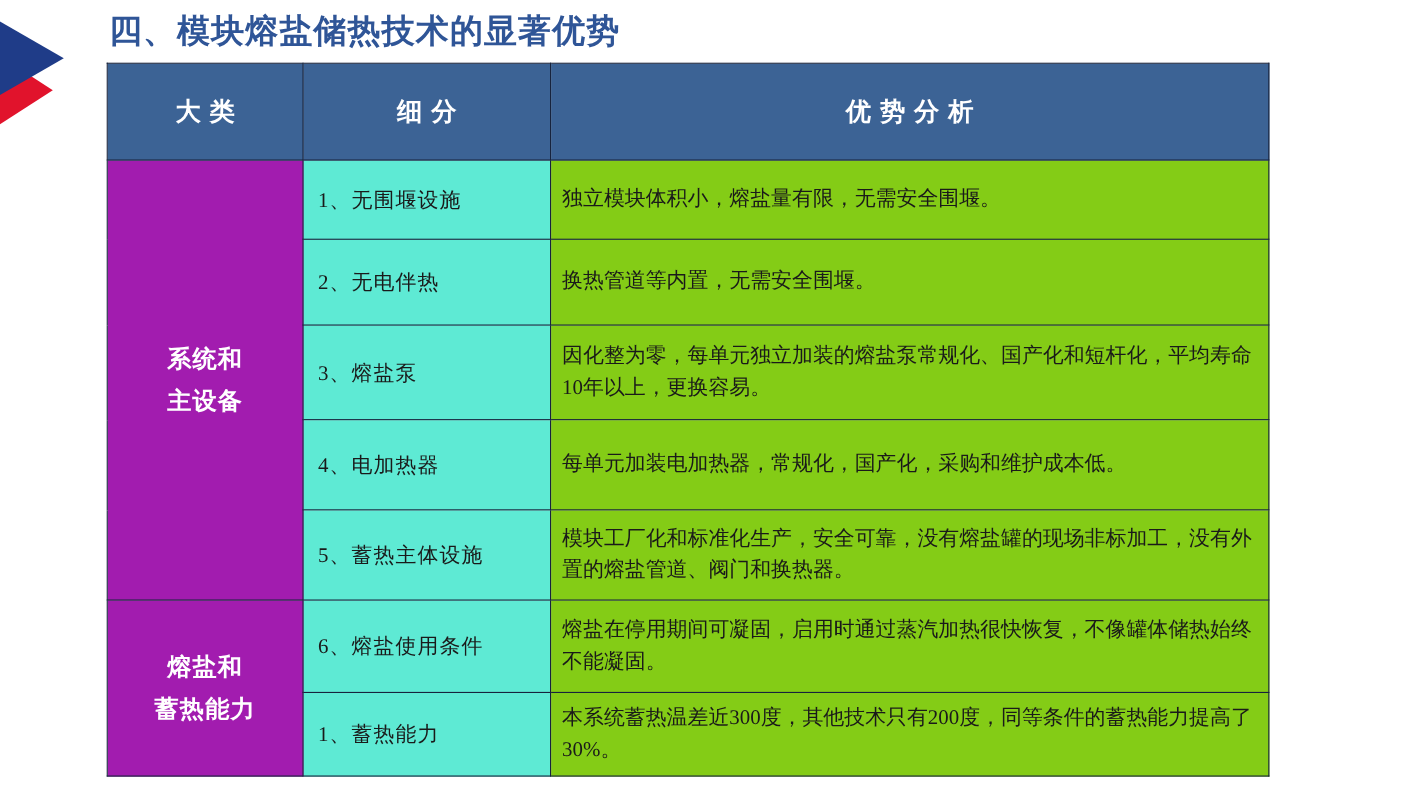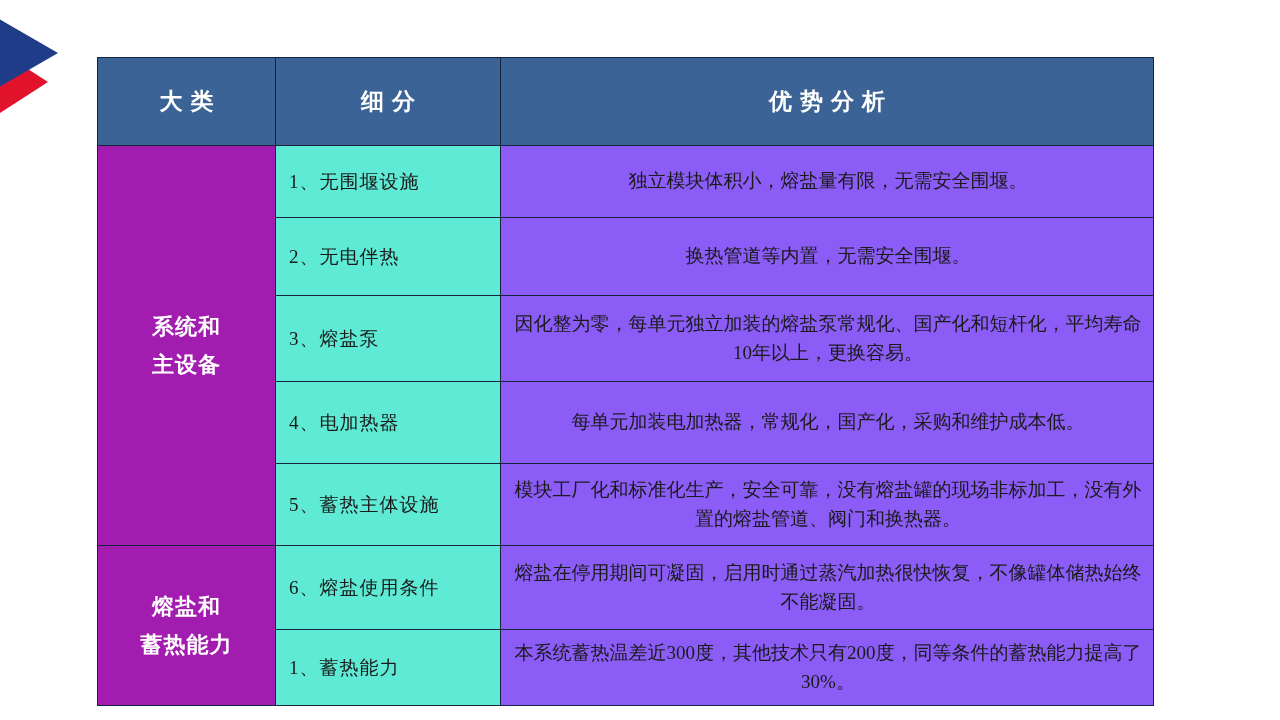--- a/index.html
+++ b/index.html
@@ -77,41 +77,41 @@
     color: #1A1A1A;
     padding-left: 13px;
     background: #5eead4;
     letter-spacing: 1px;
   }
   td.analysis {
     font-size: 19px;
     color: #1A1A1A;
     padding: 6px 8px 6px 10px;
     line-height: 1.5;
-    background: #8b5cf6;
-    text-align: center;
+    background: #84cc16;
   }
   tr.r1 { height: 72px; }
   tr.r2 { height: 78px; }
   tr.r3 { height: 86px; }
   tr.r4 { height: 82px; }
   tr.r5 { height: 82px; }
   tr.r6 { height: 84px; }
   tr.r7 { height: 76px; }
 </style>
 </head>
 <body>
 
 <div class="slide">
 
   <svg class="deco" viewBox="0 0 90 132" xmlns="http://www.w3.org/2000/svg">
     <polygon points="-20,38 48,82 -20,126" fill="#E1132C"></polygon>
     <polygon points="-20,8 58,53 -20,98" fill="#1F3C88"></polygon>
   </svg>
 
+  <div class="slide-title">四、模块熔盐储热技术的显著优势</div>
 
   <table class="adv">
     <colgroup>
         <col class="c1">
         <col class="c2">
         <col class="c3">
       </colgroup>
     <tbody>
       <tr class="hdr">
         <th>大类</th>

